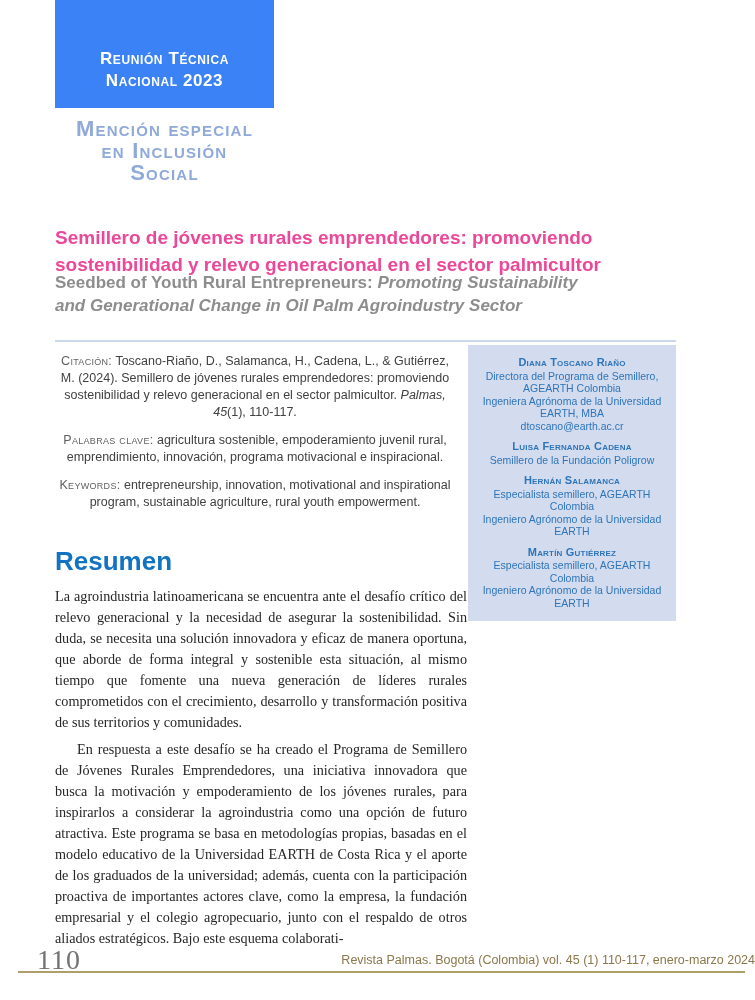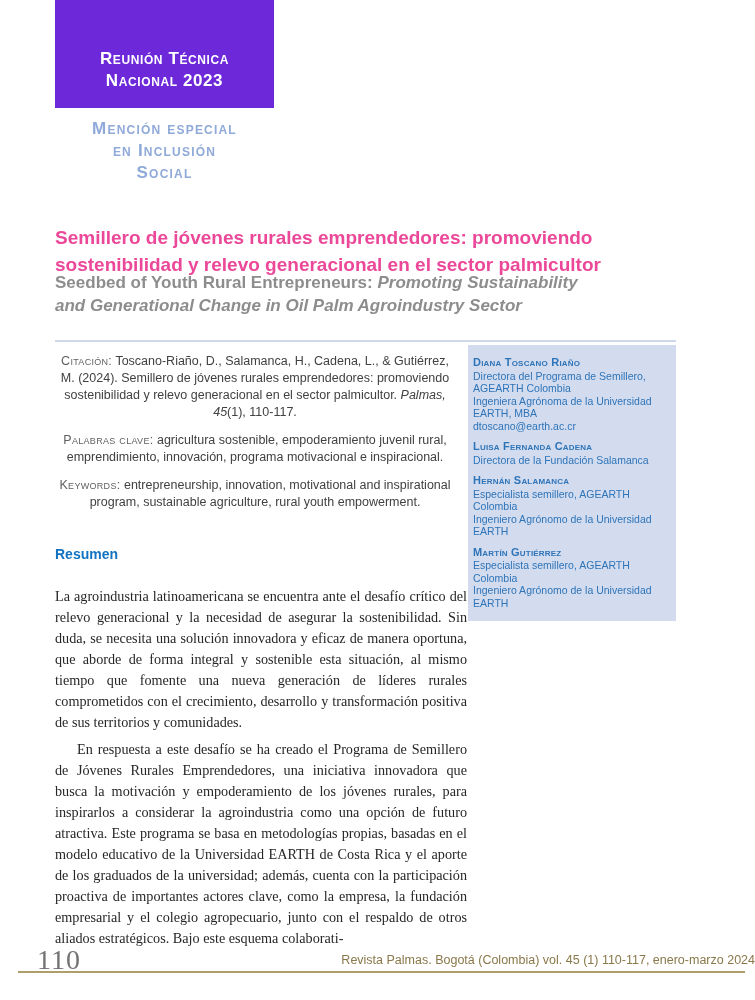--- a/index.html
+++ b/index.html
@@ -4,28 +4,28 @@
 <style>
   html, body { margin:0; padding:0; background:#ffffff; }
   .page {
     position:relative; width:755px; height:1000px; background:#ffffff;
     font-family:"Liberation Sans", sans-serif; overflow:hidden;
   }
 
   
   .badge {
     position:absolute; left:55px; top:0; width:219px; height:108px;
-    background:#6d28d9; color:#ffffff; text-align:center;
+    background:#3b82f6; color:#ffffff; text-align:center;
     font-weight:bold; font-variant:small-caps; font-size:17px;
     line-height:22px; letter-spacing:0.6px; box-sizing:border-box; padding-top:48px;
   }
   .mention {
     position:absolute; left:55px; top:118px; width:219px; text-align:center;
     color:#8fa9d9; font-weight:bold; font-variant:small-caps;
-    font-size:17px; line-height:22px; letter-spacing:1.2px;
+    font-size:22px; line-height:22px; letter-spacing:1.2px;
   }
 
   
   .title {
     position:absolute; left:55px; top:224px; width:660px;
     font-size:19px; line-height:27px; font-weight:bold; color:#ec4899;
   }
   .subtitle {
     position:absolute; left:55px; top:271px; width:545px;
     font-size:17px; line-height:23px; font-weight:bold; color:#8d8d8d;
@@ -41,34 +41,34 @@
     position:absolute; left:55px; top:353px; width:400px;
     font-size:12.5px; line-height:17px; color:#414141;
   }
   .front-col p { margin:0 0 11px 0;text-align:center; }
   .sc-label { font-variant:small-caps; color:#616161; letter-spacing:0.3px; }
   .front-col .it { font-style:italic; }
 
   
   .authors {
     position:absolute; left:468px; top:345px; width:208px; box-sizing:border-box;
-    background:#d3dcef; color:#2e74b8; text-align:left;
+    background:#d3dcef; color:#2e74b8; text-align:center;
     padding:11px 5px 12px 5px; font-size:10.5px; line-height:12.5px;
   }
   .author { margin-bottom:8px; }
   .author:last-child { margin-bottom:0; }
   .author .name {
     font-variant:small-caps; font-weight:bold; font-size:11px;
     letter-spacing:0.2px; margin-bottom:1px;
   }
 
   
   .abstract-heading {
     position:absolute; left:55px; top:546px;
-    font-size:14px; font-weight:bold; color:#1173c1;
+    font-size:26px; font-weight:bold; color:#1173c1;
   }
   .abstract {
     position:absolute; left:55px; top:586px; width:420px;
     font-family:"Liberation Serif", serif; font-size:14.2px; line-height:21px;
     color:#262626; text-align:justify;
   }
   .abstract p { margin:0 8px 6px 0; }
   .abstract p.indent { text-indent:22px; }
 
   
@@ -119,21 +119,21 @@
 
   <div class="authors">
     <div class="author">
       <div class="name">Diana Toscano Riaño</div>
       <div>Directora del Programa de Semillero, AGEARTH Colombia</div>
       <div>Ingeniera Agrónoma de la Universidad EARTH, MBA</div>
       <div>dtoscano@earth.ac.cr</div>
     </div>
     <div class="author">
       <div class="name">Luisa Fernanda Cadena</div>
-      <div>Directora de la Fundación Salamanca</div>
+      <div>Semillero de la Fundación Poligrow</div>
     </div>
     <div class="author">
       <div class="name">Hernán Salamanca</div>
       <div>Especialista semillero, AGEARTH Colombia</div>
       <div>Ingeniero Agrónomo de la Universidad EARTH</div>
     </div>
     <div class="author">
       <div class="name">Martín Gutiérrez</div>
       <div>Especialista semillero, AGEARTH Colombia</div>
       <div>Ingeniero Agrónomo de la Universidad EARTH</div>

